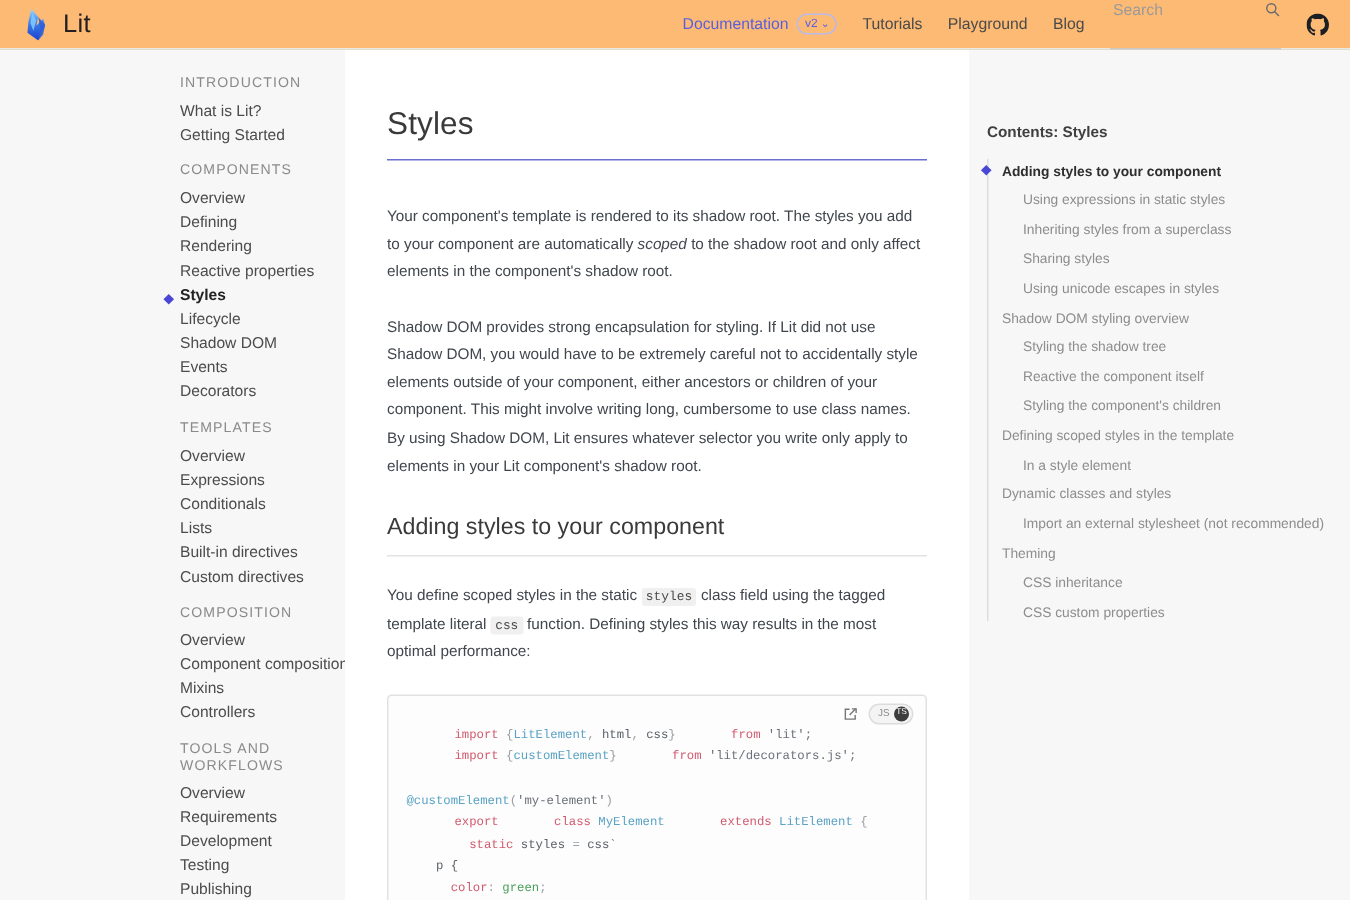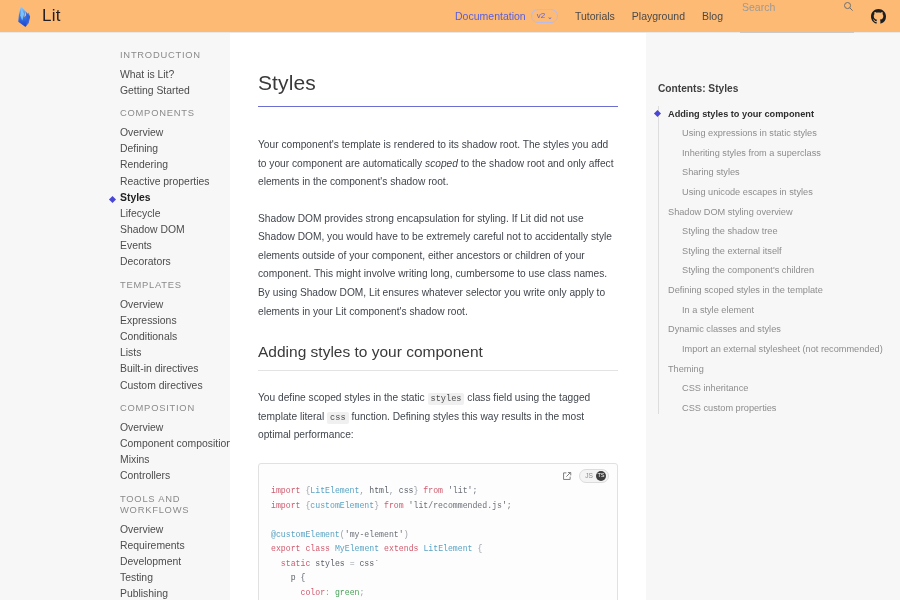--- a/index.html
+++ b/index.html
@@ -193,21 +193,21 @@
   pre.code {
     margin: 0;
     padding: 20px 12px 12px 12px;
     font-family: "Liberation Mono", monospace;
     font-size: 8.2px;
     line-height: 1.78;
     color: #5b6168;
     white-space: pre;
     overflow: hidden;
   }
-  .tk-kw   { color: #d05a6e; }
+  .tk-kw   { color: #d05a6e; margin-left: 32px; }
   .tk-cls  { color: #5aa3c4; }
   .tk-str  { color: #6b7078; }
   .tk-var  { color: #5b6168; }
   .tk-prop { color: #d05a6e; }
   .tk-val  { color: #4aa05a; }
   .tk-dec  { color: #5aa3c4; }
   .tk-punc { color: #9aa0a6; }
 
   
   .toc {
@@ -374,21 +374,21 @@
             <path d="M13 9v4.5H2.5V3H7"></path>
               <path d="M9.5 2.5H14V7"></path>
               <line x1="7" y1="9" x2="13.5" y2="2.5"></line>
           </svg>
           <div class="lang-toggle">
             <span class="lang-js">JS</span>
             <span class="lang-ts">TS</span>
           </div>
         </div>
         <pre class="code" id="code-body"><span class="tk-kw">import</span><span class="tk-punc"> {</span><span class="tk-cls">LitElement</span><span class="tk-punc">, </span><span class="tk-var">html</span><span class="tk-punc">, </span><span class="tk-var">css</span><span class="tk-punc">} </span><span class="tk-kw">from</span><span class="tk-str"> 'lit';</span>
-<span class="tk-kw">import</span><span class="tk-punc"> {</span><span class="tk-cls">customElement</span><span class="tk-punc">} </span><span class="tk-kw">from</span><span class="tk-str"> 'lit/recommended.js';</span>
+<span class="tk-kw">import</span><span class="tk-punc"> {</span><span class="tk-cls">customElement</span><span class="tk-punc">} </span><span class="tk-kw">from</span><span class="tk-str"> 'lit/decorators.js';</span>
 
 <span class="tk-dec">@customElement</span><span class="tk-punc">(</span><span class="tk-str">'my-element'</span><span class="tk-punc">)</span>
 <span class="tk-kw">export</span><span class="tk-punc"> </span><span class="tk-kw">class</span><span class="tk-punc"> </span><span class="tk-cls">MyElement</span><span class="tk-punc"> </span><span class="tk-kw">extends</span><span class="tk-punc"> </span><span class="tk-cls">LitElement</span><span class="tk-punc"> {</span>
 <span class="tk-punc">  </span><span class="tk-kw">static</span><span class="tk-var"> styles </span><span class="tk-punc">=</span><span class="tk-var"> css`</span>
 <span class="tk-var">    p {</span>
 <span class="tk-punc">      </span><span class="tk-prop">color</span><span class="tk-punc">: </span><span class="tk-val">green</span><span class="tk-punc">;</span>
 
 
 
 
@@ -401,21 +401,21 @@
     <aside class="toc">
       <div class="toc-title">Contents: Styles</div>
       <div class="toc-list" id="toc-list">
           <div class="toc-item lvl1 current">Adding styles to your component</div>
           <div class="toc-item lvl2">Using expressions in static styles</div>
           <div class="toc-item lvl2">Inheriting styles from a superclass</div>
           <div class="toc-item lvl2">Sharing styles</div>
           <div class="toc-item lvl2">Using unicode escapes in styles</div>
           <div class="toc-item lvl1">Shadow DOM styling overview</div>
           <div class="toc-item lvl2">Styling the shadow tree</div>
-          <div class="toc-item lvl2">Styling the external itself</div>
+          <div class="toc-item lvl2">Reactive the component itself</div>
           <div class="toc-item lvl2">Styling the component's children</div>
           <div class="toc-item lvl1">Defining scoped styles in the template</div>
           <div class="toc-item lvl2">In a style element</div>
           <div class="toc-item lvl1">Dynamic classes and styles</div>
           <div class="toc-item lvl2">Import an external stylesheet (not recommended)</div>
           <div class="toc-item lvl1">Theming</div>
           <div class="toc-item lvl2">CSS inheritance</div>
           <div class="toc-item lvl2">CSS custom properties</div>
         </div>
     </aside>

